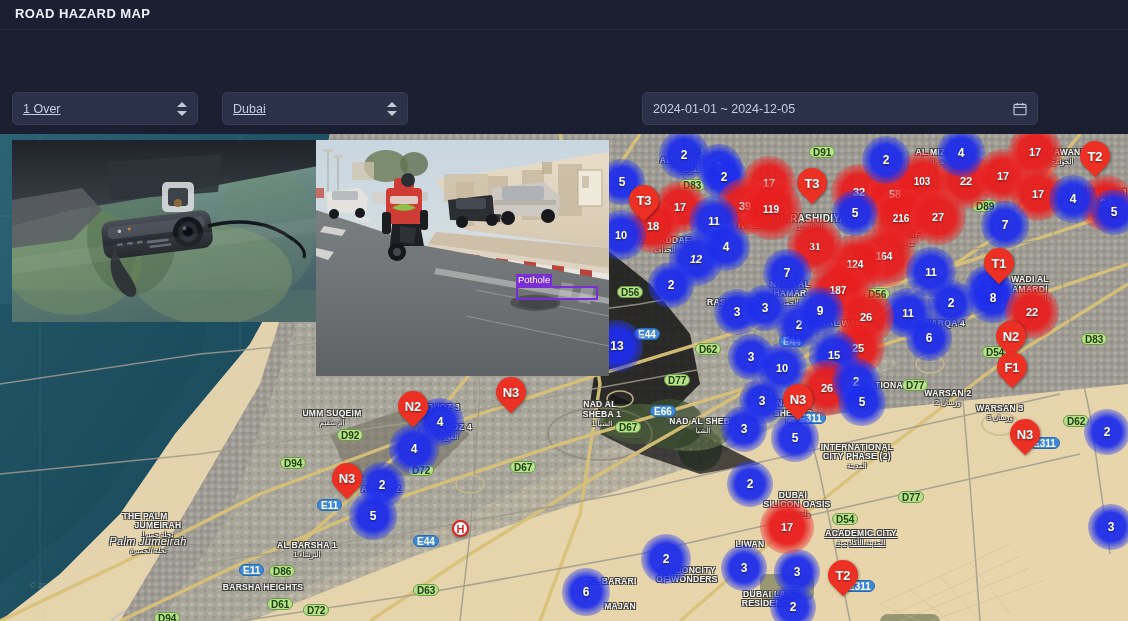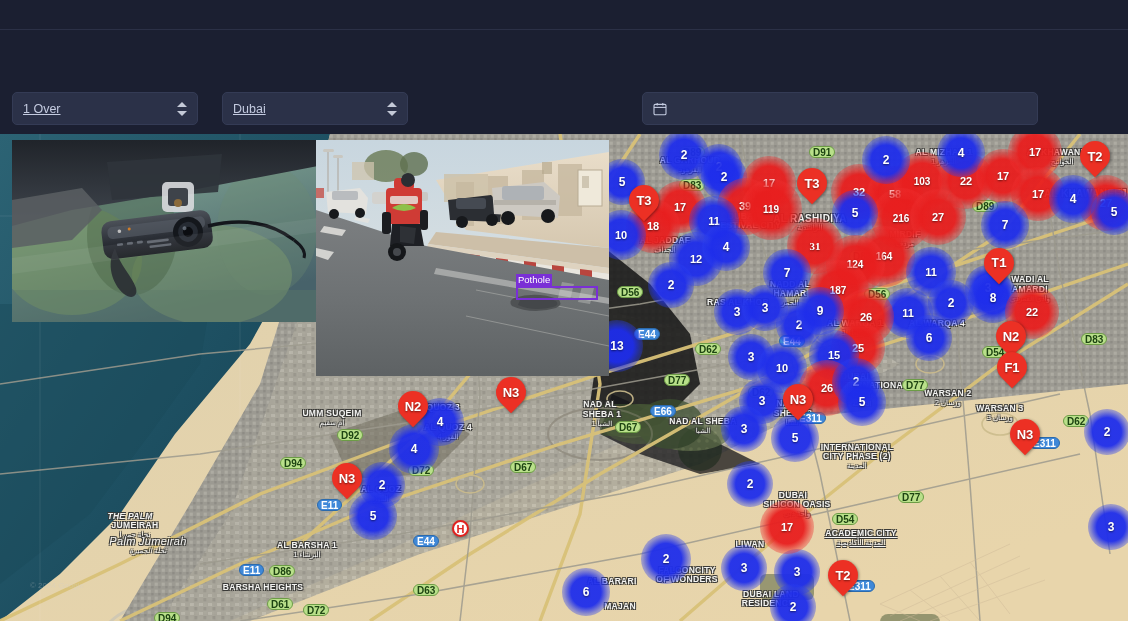--- a/index.html
+++ b/index.html
@@ -124,36 +124,40 @@
     position:absolute; background:#7a2fd6; color:#fff;
     font-size:9.5px; padding:0 2px; line-height:12px; white-space:nowrap;
   }
   .det-box { position:absolute; border:2px solid #7a2fd6; }
 </style>
 </head>
 <body>
 
 <div id="app">
 
+  <div class="header-bar">
+    <div class="app-title">ROAD HAZARD MAP</div>
+  </div>
   <div class="header-rule"></div>
 
   <div class="filters">
 
     <div class="select-box" id="sel-period">
       <span class="sel-text">1 Over</span>
       <span class="stepper"></span>
     </div>
 
     <div class="select-box" id="sel-city">
       <span class="sel-text">Dubai</span>
       <span class="stepper"></span>
     </div>
 
 
     <div class="date-box">
+      <span class="date-text">2024-01-01 ~ 2024-12-05</span>
       <span class="cal-ico">
         <svg viewBox="0 0 14 14" width="14" height="14" fill="none" stroke="#c4cbe0" stroke-width="1.1">
           <rect x="1" y="2.4" width="12" height="10.4" rx="1.3"></rect>
           <line x1="1" y1="5.4" x2="13" y2="5.4"></line>
           <line x1="4.2" y1="1" x2="4.2" y2="3.6"></line>
           <line x1="9.8" y1="1" x2="9.8" y2="3.6"></line>
         </svg>
       </span>
     </div>
 
@@ -381,22 +385,22 @@
         <div class="place" style="left: 708px; top: 465px; width: 120px;"><span>RESIDENCE</span></div>
         <div class="place" style="left: 540px; top: 266px; width: 120px;"><span>NAD AL</span></div>
         <div class="place" style="left: 542px; top: 276px; width: 120px;"><span>SHEBA 1</span><span class="ar">الشبا 1</span></div>
         <div class="place" style="left: 643px; top: 283px; width: 120px;"><span>NAD AL SHEBA</span><span class="ar">الشبا</span></div>
         <div class="place" style="left: 376px; top: 269px; width: 120px;"><span>AL QUOZ 3</span></div>
         <div class="place" style="left: 388px; top: 289px; width: 120px;"><span>AL QUOZ 4</span><span class="ar">القوز 4</span></div>
         <div class="place" style="left: 321px; top: 351px; width: 120px;"><span>AL QUOZ</span><span class="ar">القوز</span></div>
         <div class="place" style="left: 272px; top: 275px; width: 120px;"><span>UMM SUQEIM</span><span class="ar">ام سقيم</span></div>
         <div class="place" style="left: 247px; top: 407px; width: 120px;"><span>AL BARSHA 1</span><span class="ar">البرشاء 1</span></div>
         <div class="place" style="left: 203px; top: 449px; width: 120px;"><span>BARSHA HEIGHTS</span></div>
-        <div class="place" style="left: 70px; top: 378px; width: 120px; font-style: italic;"><span>THE PALM</span></div>
-        <div class="place" style="left: 75px; top: 387px; width: 120px;"><span>JUMEIRAH</span><span class="ar">نخلة جميرا</span></div>
+        <div class="place" style="left: 85px; top: 378px; width: 120px;"><span>THE PALM</span></div>
+        <div class="place" style="left: 98px; top: 387px; width: 120px;"><span>JUMEIRAH</span><span class="ar">نخلة جميرا</span></div>
         <div class="place italic" style="left: 88px; top: 401px; width: 120px;"><span>Palm Jumeirah</span><span class="ar">نخلة الجميرة</span></div>
         <div class="place" style="left: 627px; top: 432px; width: 120px;"><span>FALCONCITY</span></div>
         <div class="place" style="left: 627px; top: 441px; width: 120px;"><span>OF WONDERS</span></div>
         <div class="place" style="left: 552px; top: 443px; width: 120px;"><span>AL BARARI</span></div>
         <div class="place" style="left: 560px; top: 468px; width: 120px;"><span>MAJAN</span></div>
       </div>
     <div id="map-shields">
         <div class="shield" style="left: 679px; top: 12px;">D89</div>
         <div class="shield" style="left: 809px; top: 12px;">D91</div>
         <div class="shield" style="left: 679px; top: 45px;">D83</div>
@@ -439,21 +443,21 @@
         <div class="cluster blue" style="width: 46px; height: 46px; left: 599px; top: 25px; font-size: 12px;">5</div>
         <div class="cluster blue" style="width: 46px; height: 46px; left: 696px; top: 10px; font-size: 12px;">2</div>
         <div class="cluster blue" style="width: 46px; height: 46px; left: 701px; top: 20px; font-size: 12px;">2</div>
         <div class="cluster red" style="width: 54px; height: 54px; left: 742px; top: 22px; font-size: 11px;">17</div>
         <div class="cluster red" style="width: 57px; height: 57px; left: 716.5px; top: 43.5px; font-size: 11px;">39</div>
         <div class="cluster red" style="width: 61px; height: 61px; left: 740.5px; top: 44.5px; font-size: 10px;">119</div>
         <div class="cluster red" style="width: 52px; height: 52px; left: 654px; top: 47px; font-size: 11px;">17</div>
         <div class="cluster red" style="width: 54px; height: 54px; left: 626px; top: 65px; font-size: 11px;">18</div>
         <div class="cluster blue" style="width: 50px; height: 50px; left: 596px; top: 76px; font-size: 11px;">10</div>
         <div class="cluster blue" style="width: 50px; height: 50px; left: 689px; top: 62px; font-size: 11px;">11</div>
-        <div class="cluster blue" style="width: 54px; height: 54px; left: 669px; top: 98px; font-size: 11px;">12</div>
+        <div class="cluster blue" style="width: 54px; height: 54px; left: 669px; top: 98px; font-size: 11px; font-style: italic;">12</div>
         <div class="cluster blue" style="width: 48px; height: 48px; left: 702px; top: 89px; font-size: 12px;">4</div>
         <div class="cluster red" style="width: 56px; height: 56px; left: 831px; top: 30px; font-size: 11px;">32</div>
         <div class="cluster red" style="width: 56px; height: 56px; left: 867px; top: 32px; font-size: 11px;">58</div>
         <div class="cluster red" style="width: 59px; height: 59px; left: 892.5px; top: 17.5px; font-size: 10px;">103</div>
         <div class="cluster red" style="width: 56px; height: 56px; left: 938px; top: 19px; font-size: 11px;">22</div>
         <div class="cluster blue" style="width: 48px; height: 48px; left: 937px; top: -5px; font-size: 12px;">4</div>
         <div class="cluster red" style="width: 54px; height: 54px; left: 976px; top: 15px; font-size: 11px;">17</div>
         <div class="cluster red" style="width: 54px; height: 54px; left: 1008px; top: -9px; font-size: 11px;">17</div>
         <div class="cluster red" style="width: 54px; height: 54px; left: 1011px; top: 33px; font-size: 11px;">17</div>
         <div class="cluster red" style="width: 56px; height: 56px; left: 1078px; top: 41px; font-size: 11px;">27</div>
@@ -513,21 +517,21 @@
           <div class="cap">T3</div>
         </div>
         <div class="pin" style="left: 797px; top: 34px; width: 30px; height: 38px;">
           <div class="head"></div>
           <div class="cap">T3</div>
         </div>
         <div class="pin" style="left: 1080px; top: 7px; width: 30px; height: 38px;">
           <div class="head"></div>
           <div class="cap">T2</div>
         </div>
-        <div class="pin" style="left: 984px; top: 114px; width: 30px; height: 38px; font-family: Liberation Mono, monospace;">
+        <div class="pin" style="left: 984px; top: 114px; width: 30px; height: 38px;">
           <div class="head"></div>
           <div class="cap">T1</div>
         </div>
         <div class="pin" style="left: 996px; top: 187px; width: 30px; height: 38px;">
           <div class="head"></div>
           <div class="cap">N2</div>
         </div>
         <div class="pin" style="left: 997px; top: 218px; width: 30px; height: 38px;">
           <div class="head"></div>
           <div class="cap">F1</div>

